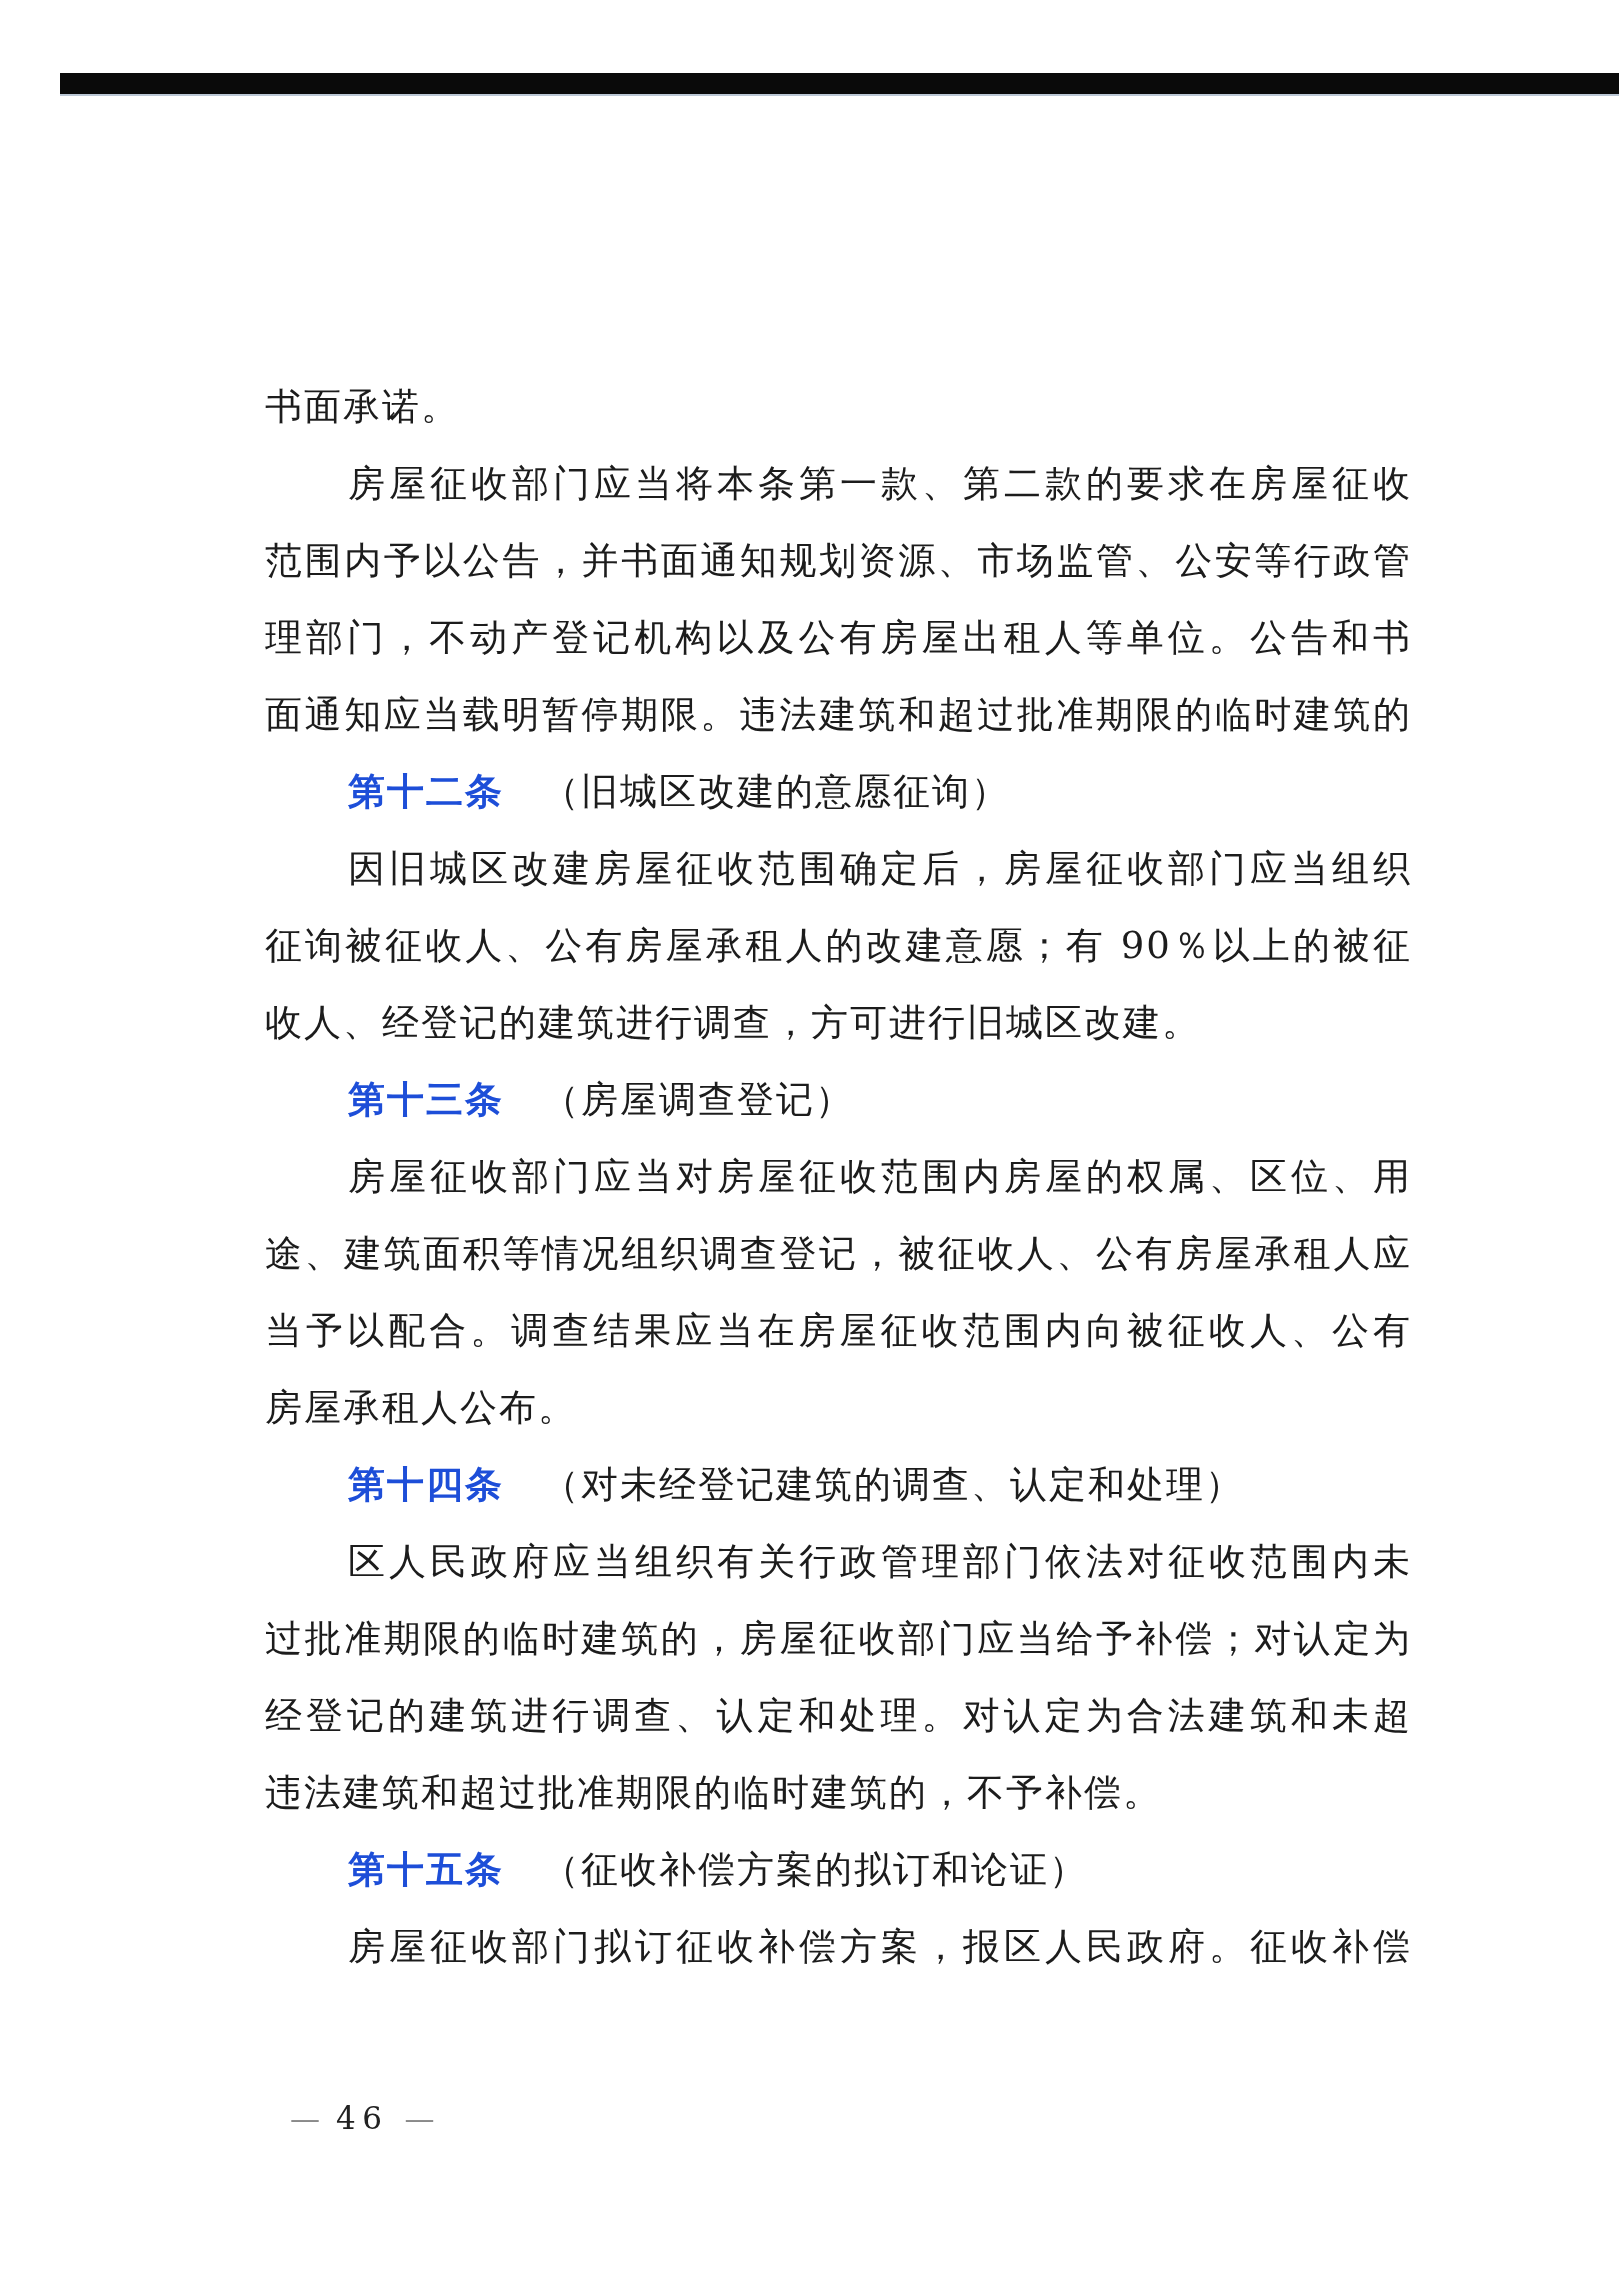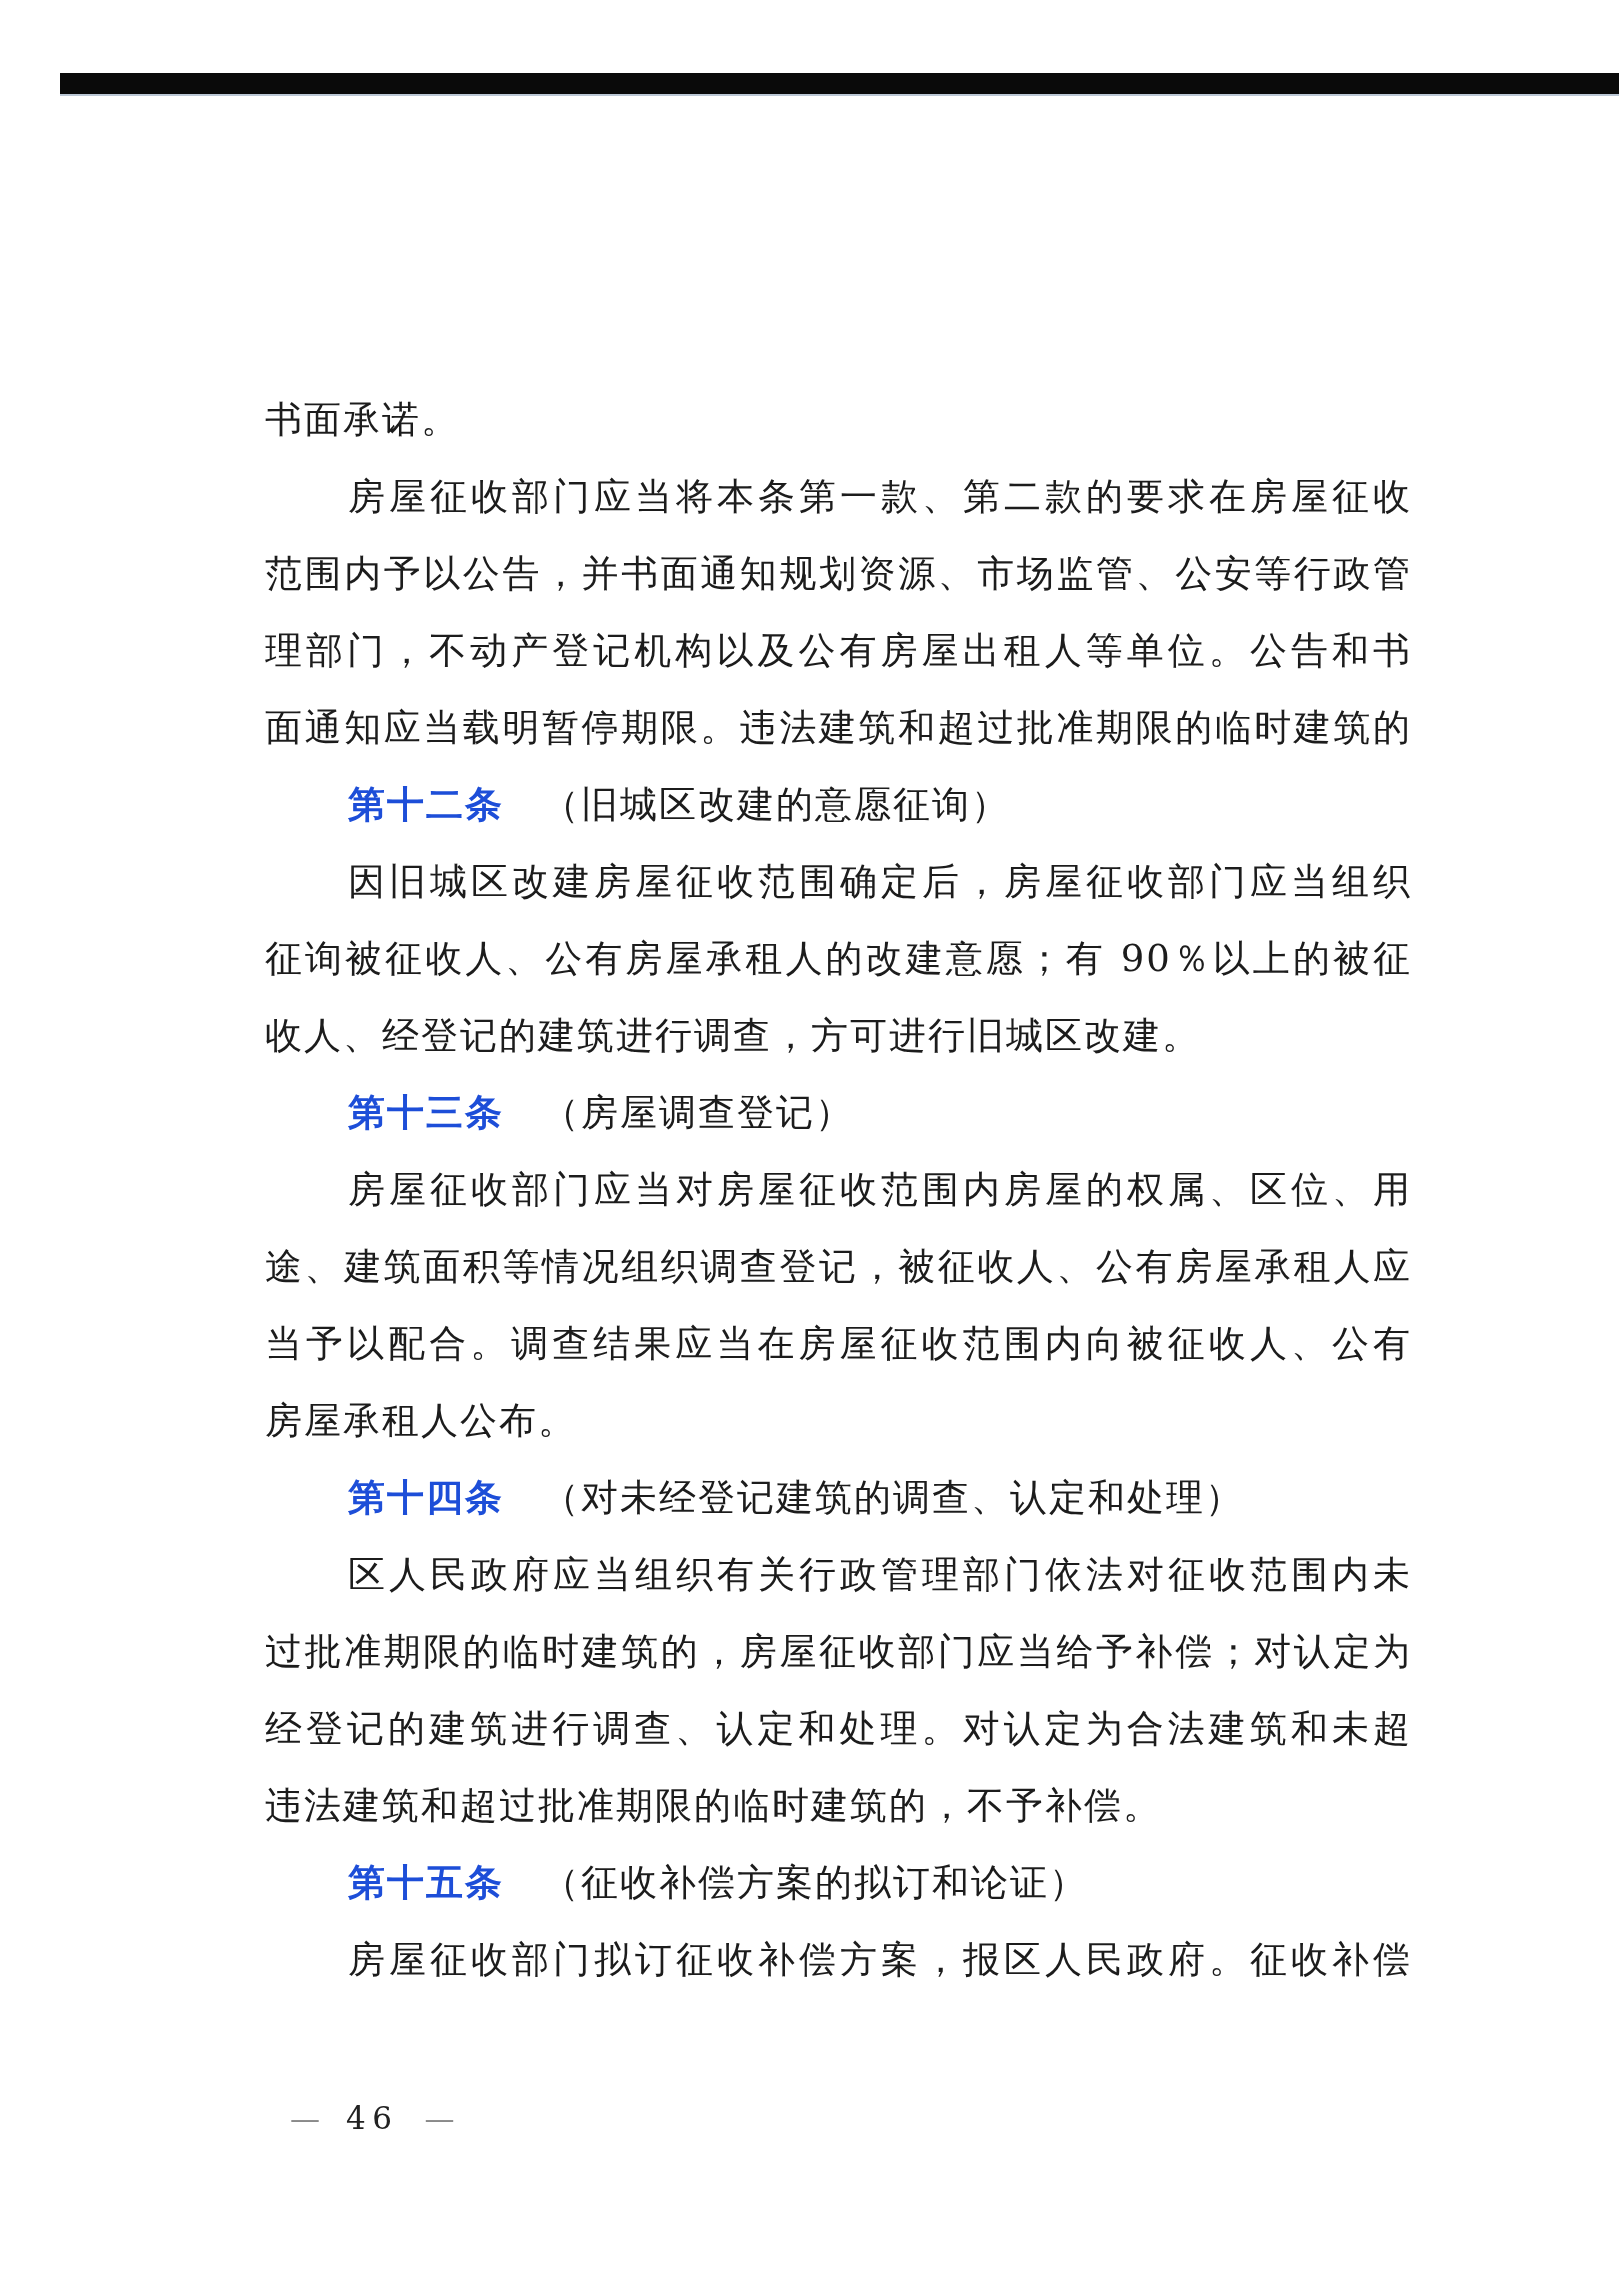--- a/index.html
+++ b/index.html
@@ -22,21 +22,21 @@
     top: 73px;
     width: 1559px;
     height: 21px;
     background: #0a0a0a;
     box-shadow: 0 2px 0 rgba(60, 95, 135, 0.35);
   }
   
   #text-column {
     position: absolute;
     left: 265px;
-    top: 381px;
+    top: 368px;
     width: 1147px;
     font-size: 37px;
     line-height: 77px;
     letter-spacing: 2px;
     color: #1c1c1c;
     text-align: left;
     white-space: nowrap;
   }
   .line {
     height: 77px;
@@ -66,21 +66,21 @@
     font-size: 30px;
     color: #2a2a2a;
     display: flex;
     align-items: center;
   }
   .footer-dash {
     color: #8a8a8a;
     letter-spacing: 0;
   }
   .footer-num {
-    margin: 0 26px;
+    margin: 0 16px;
     letter-spacing: 6.5px;
     color: #222222;
     font-size: 31px;
   }
 </style>
 </head>
 <body>
 
 <div id="page">
 

